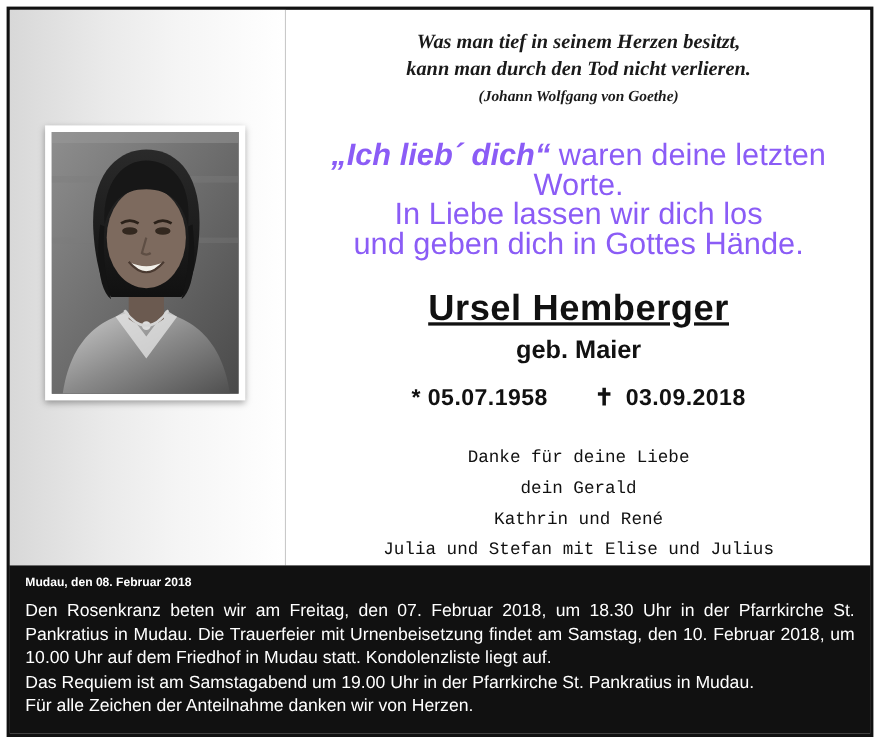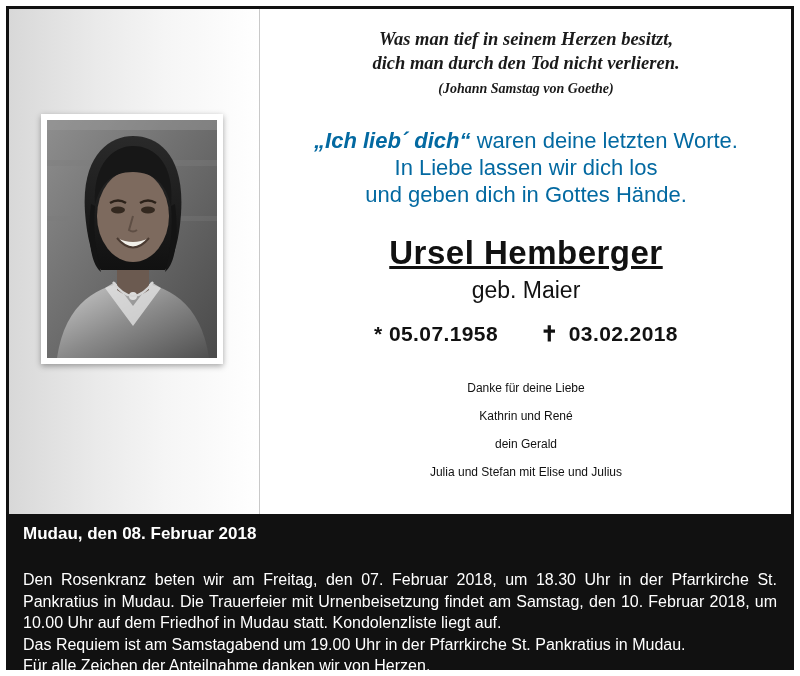--- a/index.html
+++ b/index.html
@@ -92,76 +92,77 @@
   .quote-author {
     font-family: "Liberation Serif", serif;
     font-style: italic;
     font-size: 14px;
     font-weight: bold;
     margin-top: 2px;
     color: #1a1a1a;
   }
   .intro {
     margin-top: 26px;
-    font-size: 22px;
+    font-size: 28px;
     line-height: 27px;
-    color: #0369a1;
+    color: #8b5cf6;
   }
   .intro .ital {
     font-style: italic;
     font-weight: bold;
   }
   .name {
     margin-top: 22px;
     font-size: 33px;
     font-weight: bold;
     letter-spacing: 0.5px;
     line-height: 46px;
     text-decoration: underline;
   }
   .maiden {
     font-size: 23px;
-    font-weight: normal;
+    font-weight: bold;
     margin-top: 1px;
   }
   .dates {
     margin-top: 18px;
     font-size: 21px;
     font-weight: bold;
     letter-spacing: 0.4px;
   }
   .dates .cross {
     font-size: 21px;
     padding: 0 4px;
   }
   .dates .gap {
     display: inline-block;
     width: 26px;
   }
   .thanks {
     margin-top: 28px;
-    font-size: 12px;
+    font-size: 16px;
     line-height: 28px;
+    font-family: Liberation Mono, monospace;
   }
   
   .lower {
     position: absolute;
     left: 0;
     top: 505px;
     right: 0;
     bottom: 0;
     background: #111111;
     color: #ffffff;
     padding: 10px 14px 0 14px;
     box-sizing: border-box;
   }
   .place-date {
-    font-size: 17px;
-    font-weight: bold;
-    margin-bottom: 25px;
+    font-size: 11px;
+    font-weight: bold;
+    margin-bottom: 9px;
   }
   .body-text {
     font-size: 16px;
     line-height: 21.5px;
     text-align: justify;
     text-justify: inter-word;
   }
   .body-text p {
     margin: 0;
   }
@@ -227,45 +228,45 @@
             </svg>
           </div>
         </div>
       </div>
 
       <div class="sep-line"></div>
 
       <div class="right-col">
         <div class="quote">
           <div>Was man tief in seinem Herzen besitzt,</div>
-          <div>dich man durch den Tod nicht verlieren.</div>
-          <div class="quote-author">(Johann Samstag von Goethe)</div>
+          <div>kann man durch den Tod nicht verlieren.</div>
+          <div class="quote-author">(Johann Wolfgang von Goethe)</div>
         </div>
 
         <div class="intro">
           <div><span class="ital">„Ich lieb´ dich“</span><span> waren deine letzten Worte.</span></div>
           <div>In Liebe lassen wir dich los</div>
           <div>und geben dich in Gottes Hände.</div>
         </div>
 
         <div class="name">Ursel Hemberger</div>
         <div class="maiden">geb. Maier</div>
 
         <div class="dates">
           <span>*</span>
           <span>05.07.1958</span>
           <span class="gap"></span>
           <span class="cross">✝</span>
-          <span>03.02.2018</span>
+          <span>03.09.2018</span>
         </div>
 
         <div class="thanks">
           <div>Danke für deine Liebe</div>
+          <div>dein Gerald</div>
           <div>Kathrin und René</div>
-          <div>dein Gerald</div>
           <div>Julia und Stefan mit Elise und Julius</div>
         </div>
       </div>
     </div>
 
     <div class="lower">
       <div class="place-date">Mudau, den  08. Februar 2018</div>
       <div class="body-text">
         <p>Den Rosenkranz beten wir am Freitag, den 07. Februar 2018, um 18.30 Uhr in der Pfarrkirche St. Pankratius in Mudau. Die Trauerfeier mit Urnenbeisetzung findet am Samstag, den 10. Februar 2018, um 10.00 Uhr auf dem Friedhof in Mudau statt. Kondolenzliste liegt auf.</p>
         <p>Das Requiem ist am Samstagabend um 19.00 Uhr in der Pfarrkirche St. Pankratius in Mudau.</p>

